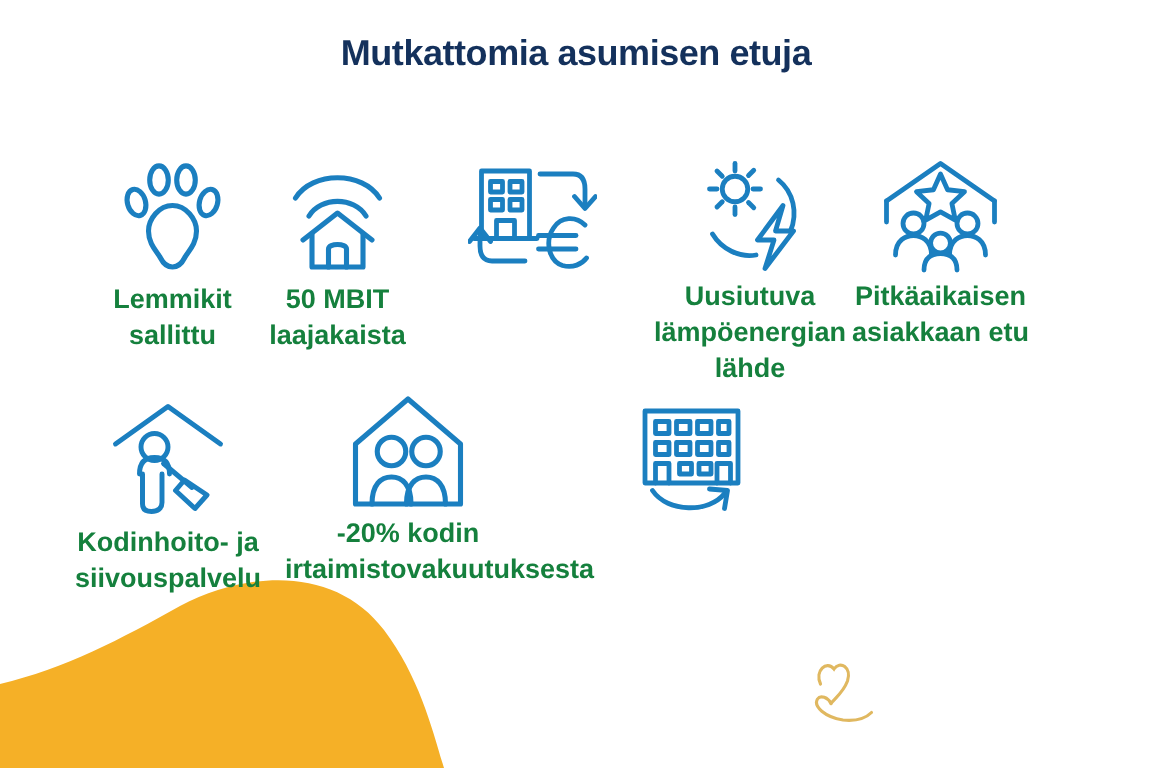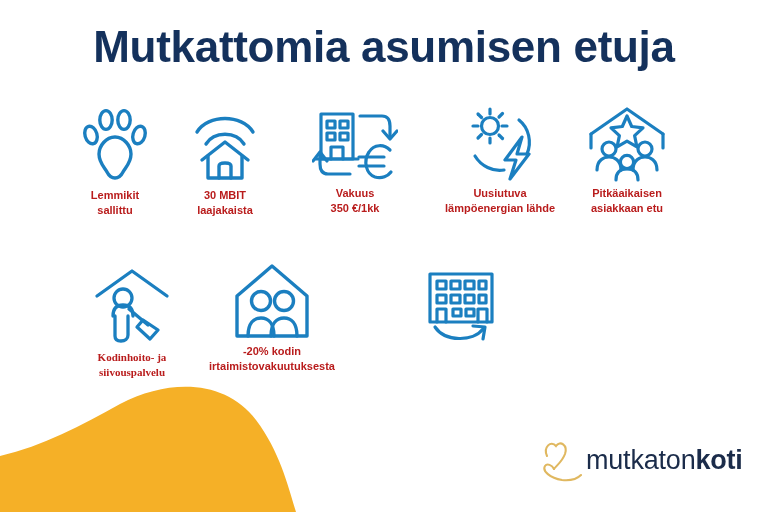--- a/index.html
+++ b/index.html
@@ -25,56 +25,56 @@
     pointer-events: none;
   }
 
   
   #page-title {
     position: absolute;
     left: 0;
     top: 22px;
     width: 768px;
     text-align: center;
-    font-size: 44px;
+    font-size: 24px;
     font-weight: bold;
     letter-spacing: -0.3px;
     color: #14315c;
     white-space: nowrap;
   }
 
   
   .benefit {
     position: absolute;
     text-align: center;
   }
   .benefit .icon-wrap {
     height: 78px;
     display: flex;
     align-items: flex-start;
     justify-content: center;
   }
   .benefit .caption {
     margin-top: 4px;
-    font-size: 11px;
+    font-size: 18px;
     font-weight: bold;
     line-height: 1.32;
-    color: #b91c1c;
+    color: #15803d;
     white-space: pre-line;
   }
 
   
   #benefit-0 { left: 48px;  top: 106px; width: 134px; }
   #benefit-1 { left: 158px; top: 106px; width: 134px; }
   #benefit-2 { left: 288px; top: 104px; width: 134px; }
   #benefit-3 { left: 420px; top: 104px; width: 160px; }
   #benefit-4 { left: 555px; top: 104px; width: 144px; }
 
   
-  #benefit-5 { left: 60px;  top: 268px; width: 144px; font-family: Liberation Serif, serif; }
+  #benefit-5 { left: 40px;  top: 268px; width: 144px; }
   #benefit-6 { left: 190px; top: 262px; width: 164px; }
   #benefit-7 { left: 390px; top: 270px; width: 142px; }
 
   
   #brand-logo {
     position: absolute;
     left: 534px;
     top: 432px;
     width: 216px;
     height: 56px;
@@ -121,21 +121,21 @@
     <svg width="74" height="76" viewBox="0 0 74 76">
       <g fill="none" stroke="#1b7fc0" stroke-width="3.4" stroke-linecap="round" stroke-linejoin="round">
         <path d="M9 26 C 20 8 54 8 65 26"></path>
         <path d="M18 38 C 26 25 48 25 56 38"></path>
         <path d="M14 54 L 37 36 L 60 54"></path>
         <path d="M20 50 L 20 72 L 54 72 L 54 50"></path>
         <path d="M31 72 L 31 60 C 31 56 43 56 43 60 L 43 72"></path>
       </g>
     </svg>
   </div>
-  <div class="caption">30 MBIT
+  <div class="caption">50 MBIT
 laajakaista</div>
 </div>
 
 <div class="benefit" id="benefit-2">
   <div class="icon-wrap">
     <svg width="86" height="82" viewBox="0 0 86 82">
       <g fill="none" stroke="#1b7fc0" stroke-width="3.2" stroke-linecap="round" stroke-linejoin="round">
 
         <path d="M9 10 L 41 10 L 41 55 L 9 55 Z"></path>
         <path d="M4 55 L 46 55"></path>
@@ -150,22 +150,20 @@
 
         <path d="M38 70 L 16 70 C 10 70 8 66 8 60 L 8 50"></path>
         <path d="M1 57 L 8 48 L 15 57"></path>
 
         <path d="M78 46 C 72 40 62 40 57 48 C 51 57 54 70 63 73 C 70 75 76 72 79 68"></path>
         <path d="M47 53 L 72 53"></path>
         <path d="M47 62 L 72 62"></path>
       </g>
     </svg>
   </div>
-  <div class="caption">Vakuus
-350 €/1kk</div>
 </div>
 
 <div class="benefit" id="benefit-3">
   <div class="icon-wrap">
     <svg width="82" height="80" viewBox="0 0 82 80">
       <g fill="none" stroke="#1b7fc0" stroke-width="3.2" stroke-linecap="round" stroke-linejoin="round">
         <circle cx="31" cy="22" r="8.5"></circle>
         <path d="M31 5 L 31 10"></path>
         <path d="M31 34 L 31 39"></path>
         <path d="M14 22 L 19 22"></path>
@@ -268,16 +266,13 @@
   </div>
 </div>
 
 <div id="brand-logo">
   <svg width="48" height="50" viewBox="0 0 48 50">
     <g fill="none" stroke="#e0b860" stroke-width="2.1" stroke-linecap="round">
       <path d="M13 21 C 9 12 17 5 22 11 C 26 5 34 10 31 19 C 28 27 22 31 20 34"></path>
       <path d="M20 34 C 18 30 13 28 11 31 C 8 36 16 43 28 45 C 38 46 44 43 47 40"></path>
     </g>
   </svg>
-  <div id="brand-wordmark">
-    <span class="light">mutkaton</span><span class="bold">koti</span>
-  </div>
 </div>
 
 </body></html>

